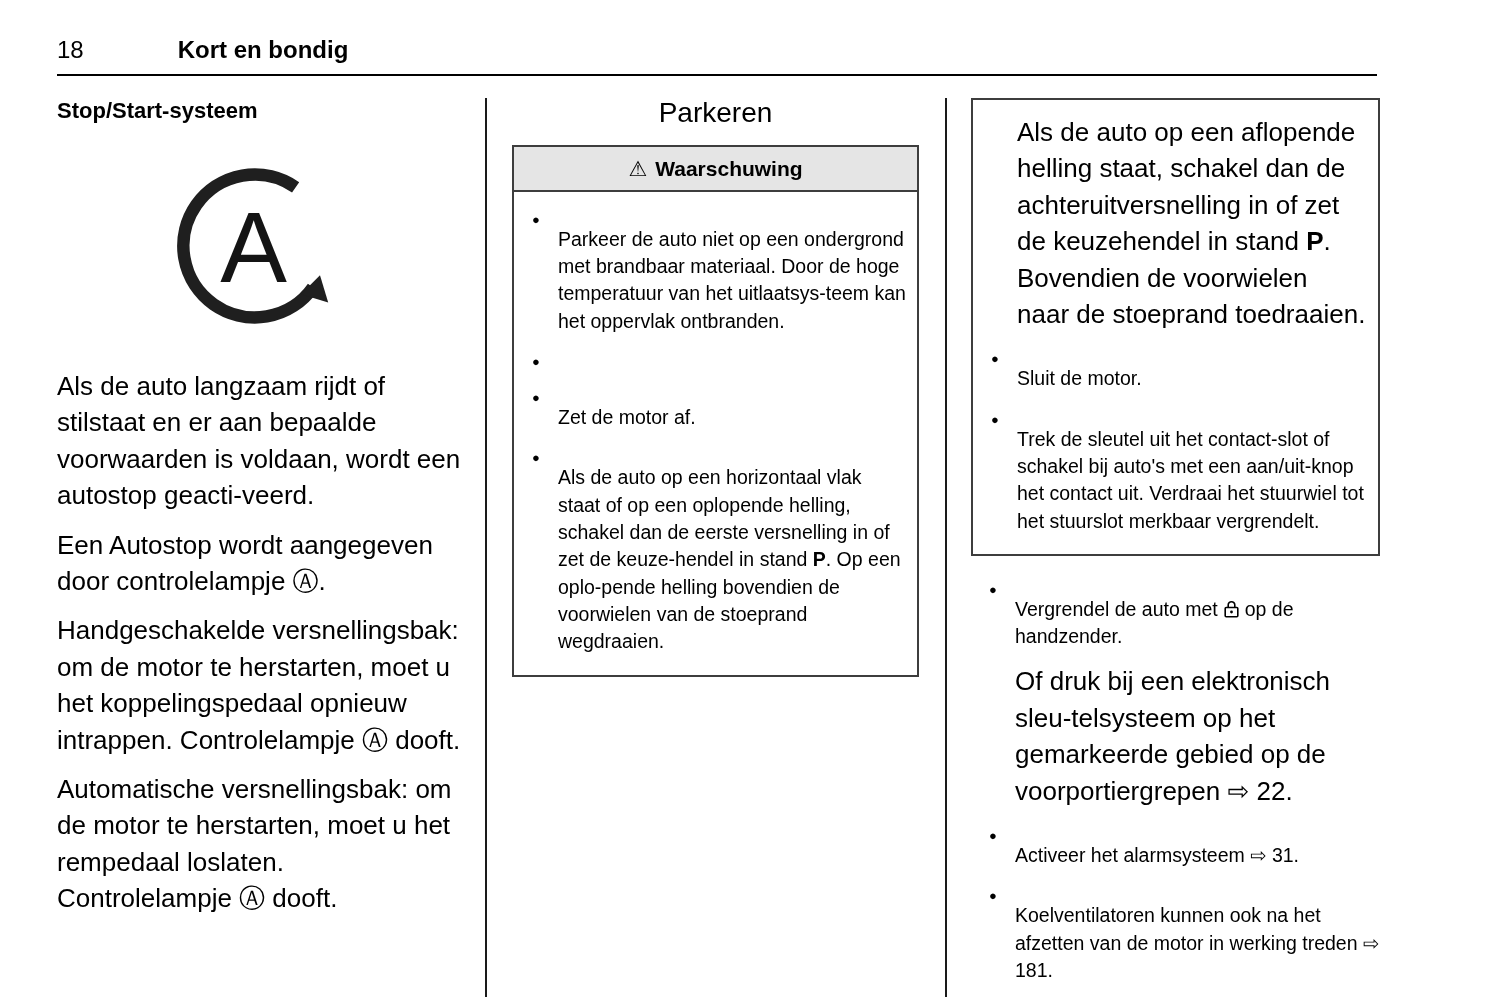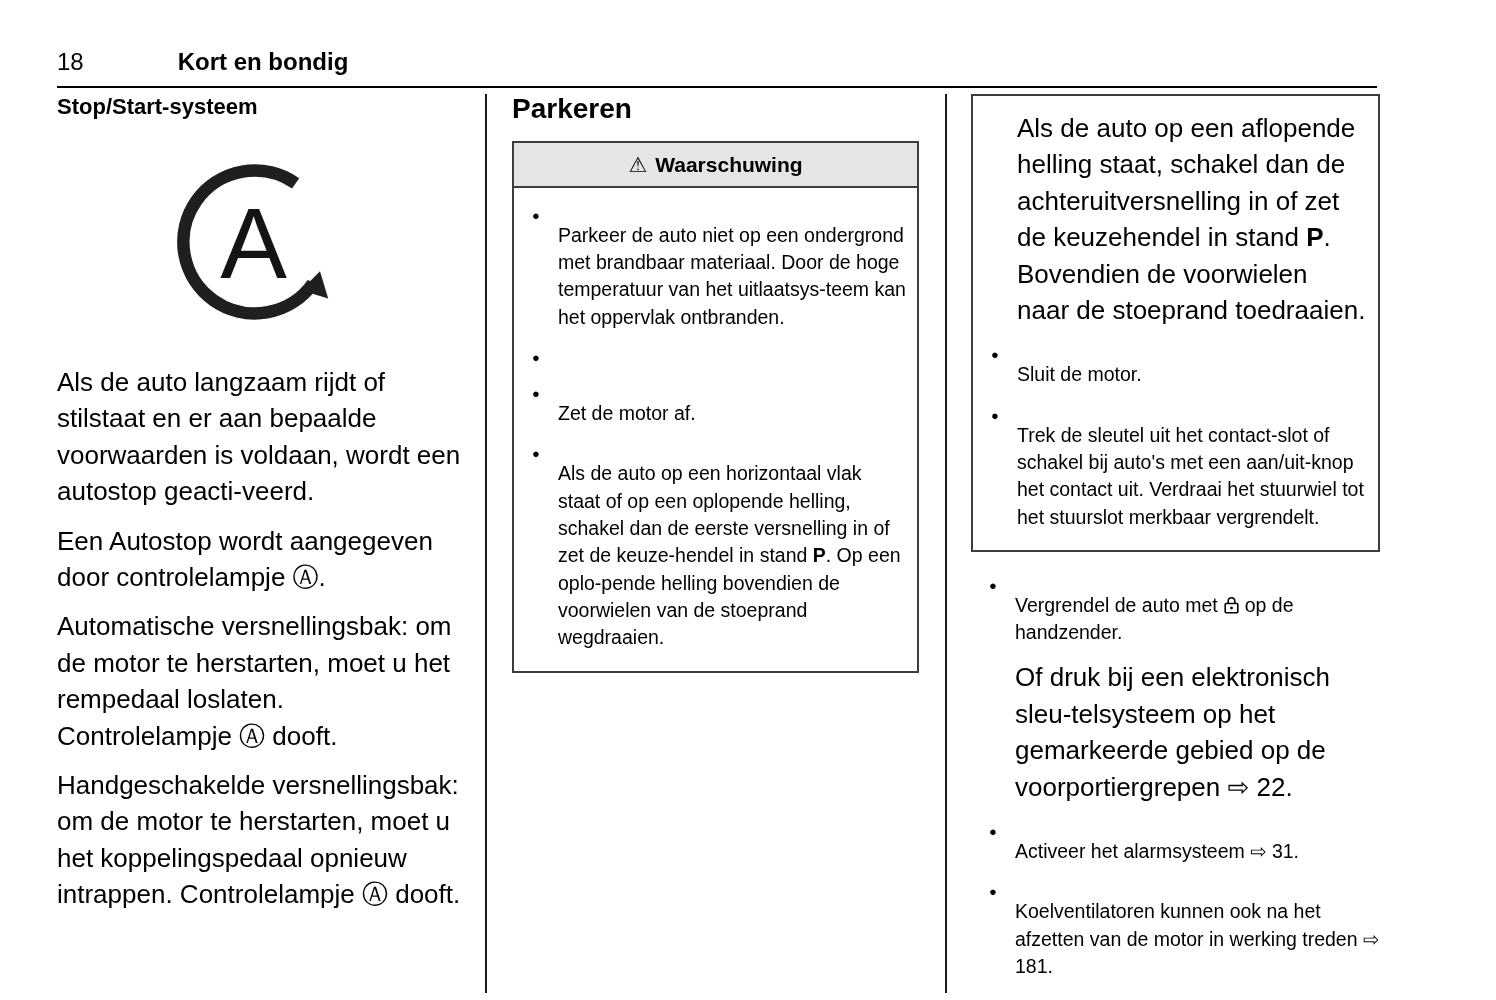--- a/index.html
+++ b/index.html
@@ -12,37 +12,37 @@
   .page {
     position: relative;
     width: 1496px;
     height: 1000px;
     overflow: hidden;
     background: #ffffff;
   }
   .page-header {
     display: flex;
     align-items: flex-end;
-    margin: 12px 119px 0 57px;
+    margin: 0 119px 0 57px;
     padding: 36px 0 10px 0;
     border-bottom: 2px solid #000;
   }
   .page-number {
     font-size: 24px;
     font-weight: 400;
   }
   .page-title {
     margin: 0 0 0 94px;
     font-size: 24px;
     font-weight: 700;
   }
   .columns {
     display: flex;
     margin: 0 0 0 57px;
-    padding-top: 6px;
+    padding-top: 22px;
   }
   .col {
     box-sizing: border-box;
     min-height: 856px;
   }
   .col-1 {
     width: 430px;
     padding-right: 24px;
     border-right: 2px solid #1a1a1a;
   }
@@ -57,22 +57,23 @@
     padding-left: 24px;
   }
   .h-small {
     margin: 0 0 4px 0;
     font-size: 22px;
     font-weight: 700;
   }
   .h-large {
     margin: 0 0 16px 0;
     font-size: 28px;
-    font-weight: 700;
+    font-weight: 400;
     line-height: 1.1;
+    text-align: center;
   }
   .para {
     margin: 0 0 13px 0;
     font-size: 26px;
     line-height: 1.4;
   }
   .icon-wrap {
     display: flex;
     justify-content: center;
     margin: 24px 0 28px 0;
@@ -147,22 +148,22 @@
       <div class="icon-wrap">
         <svg class="autostop-svg" width="198" height="192" viewBox="0 0 220 215">
           <path d="M 151 44 A 80 80 0 1 0 170.5 156" fill="none" stroke="#1f1f1f" stroke-width="14"></path>
           <polygon points="187.5,173 157.1,163.7 178.3,142.5" fill="#1f1f1f"></polygon>
           <text x="104" y="150" font-size="112" text-anchor="middle" font-family="Liberation Sans, sans-serif" fill="#141414">A</text>
         </svg>
       </div>
 
       <p class="para">Als de auto langzaam rijdt of stilstaat en er aan bepaalde voorwaarden is voldaan, wordt een autostop geacti-veerd.</p>
       <p class="para">Een Autostop wordt aangegeven door controlelampje Ⓐ.</p>
+      <p class="para">Handgeschakelde versnellingsbak: om de motor te herstarten, moet u het koppelingspedaal opnieuw intrappen. Controlelampje Ⓐ dooft.</p>
       <p class="para">Automatische versnellingsbak: om de motor te herstarten, moet u het rempedaal loslaten. Controlelampje Ⓐ dooft.</p>
-      <p class="para">Handgeschakelde versnellingsbak: om de motor te herstarten, moet u het koppelingspedaal opnieuw intrappen. Controlelampje Ⓐ dooft.</p>
     </section>
 
     <section class="col col-2">
       <h2 class="h-large">Parkeren</h2>
 
       <div class="warning-box">
         <div class="warning-header">
           <span class="warning-icon">⚠</span><span>Waarschuwing</span>
         </div>
         <div class="warning-body">

